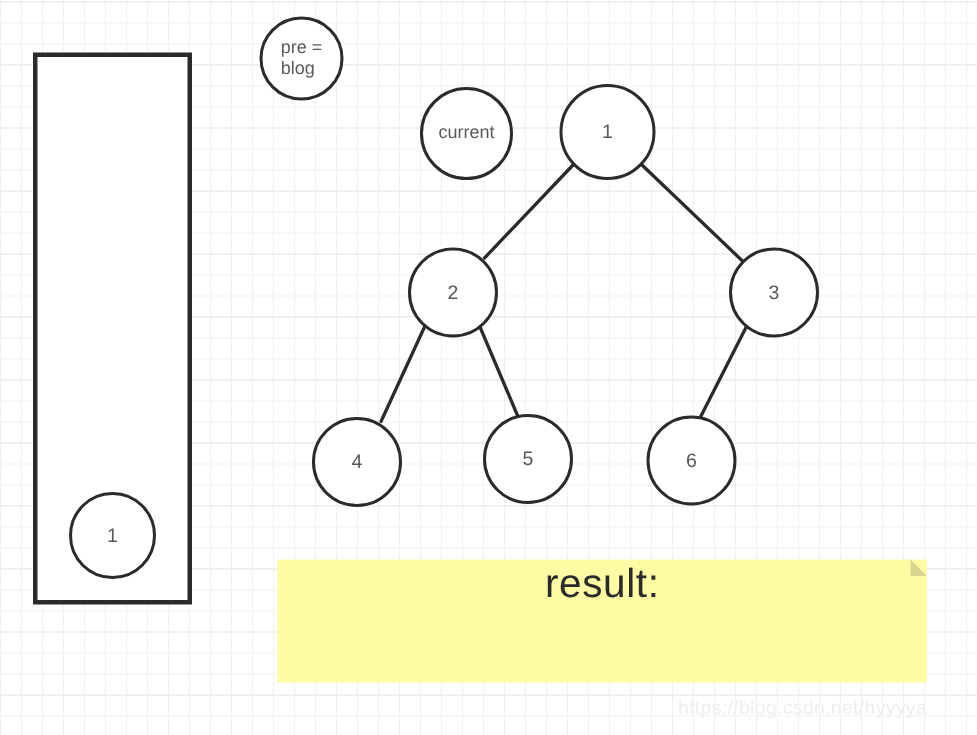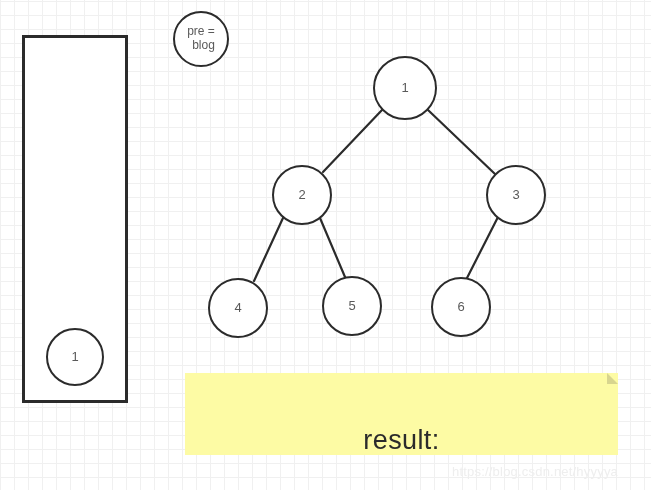--- a/index.html
+++ b/index.html
@@ -36,39 +36,39 @@
   }
   .node {
     position: absolute;
     border: 2.2px solid #2b2b2b;
     border-radius: 50%;
     background: #ffffff;
     box-sizing: border-box;
     display: flex;
     align-items: center;
     justify-content: center;
-    text-align: right;
+    text-align: left;
     color: #5a5a5a;
     font-size: 13px;
     line-height: 1.15;
     font-family: "Liberation Sans", sans-serif;
   }
   .node.small-label { font-size: 12px; }
   .stack-box {
     position: absolute;
     border: 3px solid #2b2b2b;
     background: #ffffff;
     box-sizing: border-box;
   }
   .sticky {
     position: absolute;
     background: #fdfba4;
     box-sizing: border-box;
     display: flex;
-    align-items: flex-end;
+    align-items: flex-start;
     justify-content: center;
   }
   .sticky-text {
     font-size: 27px;
     color: #2b2b2b;
     font-family: "Liberation Sans", sans-serif;
     letter-spacing: 0.4px;
     position: relative;
     top: 1px;
   }
@@ -109,20 +109,23 @@
     <span>1</span>
   </div>
 
   <div class="node small-label" style="left:173px; top:11px; width:56px; height:56px;">
     <span>
       <span>pre =</span><br>
       <span>blog</span>
     </span>
   </div>
 
+  <div class="node small-label" style="left:280px; top:58px; width:62px; height:62px;">
+    <span>current</span>
+  </div>
 
   <div class="node" style="left:373px; top:56px; width:64px; height:64px;">
     <span>1</span>
   </div>
 
   <div class="node" style="left:272px; top:165px; width:60px; height:60px;">
     <span>2</span>
   </div>
 
   <div class="node" style="left:486px; top:165px; width:60px; height:60px;">

